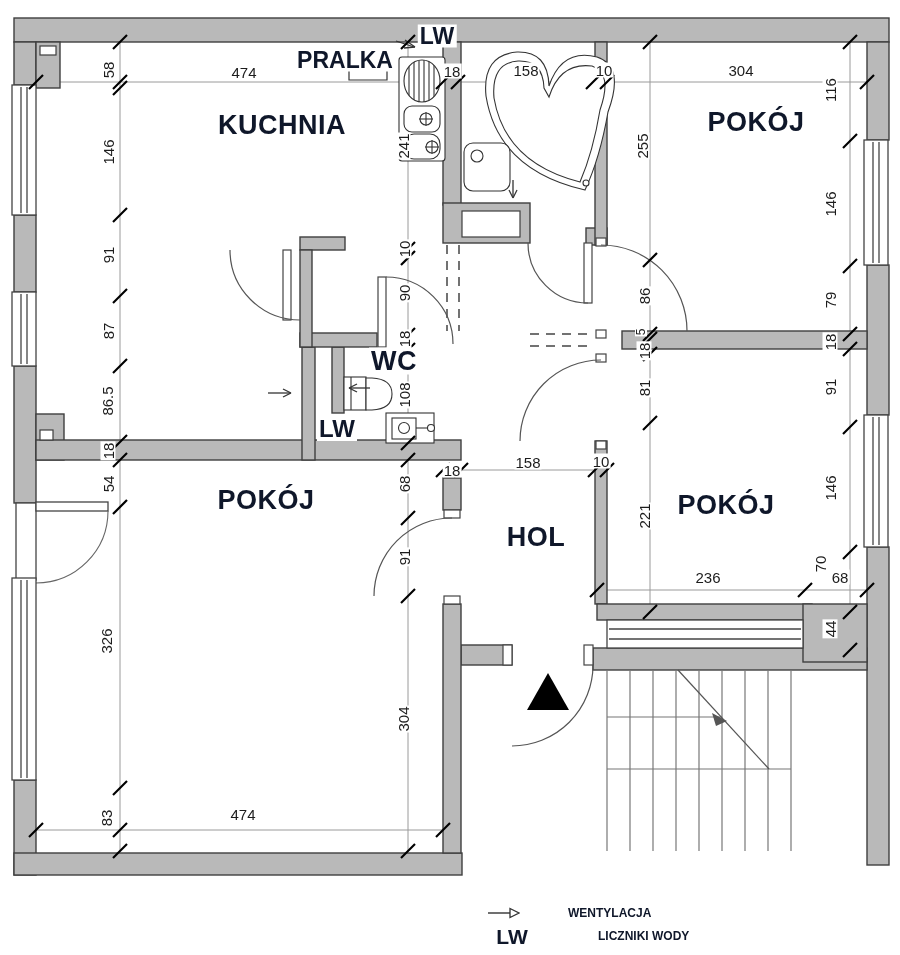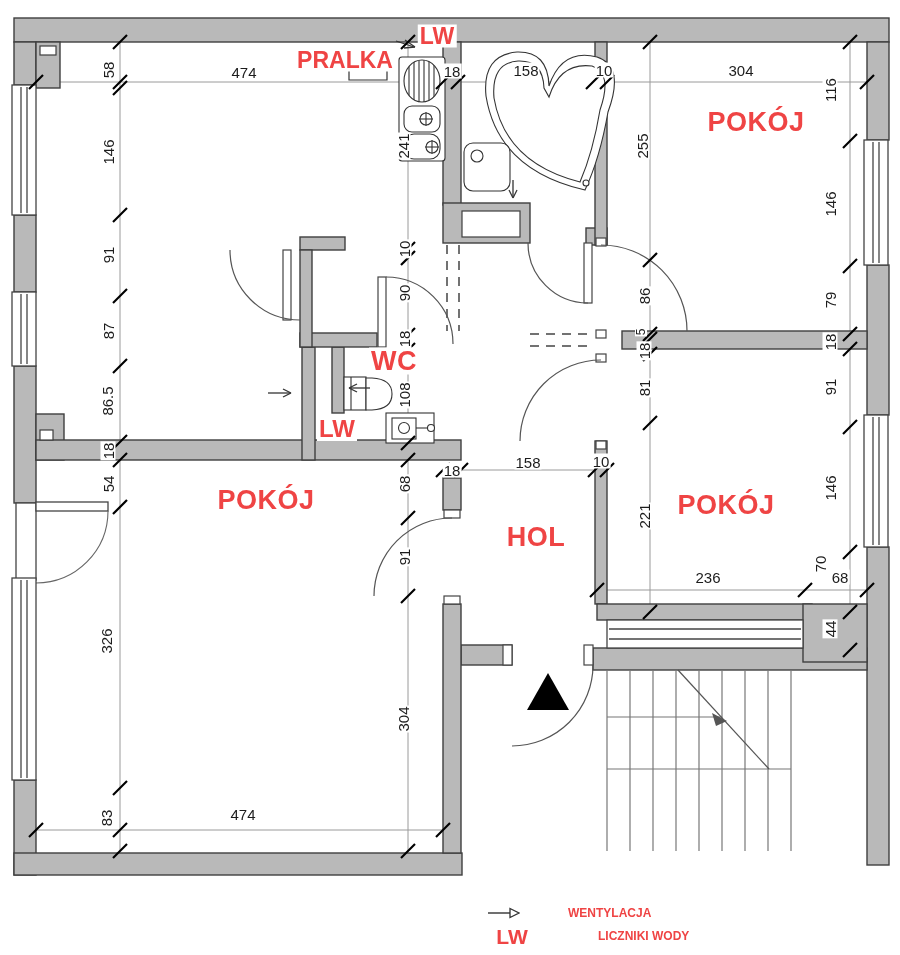--- a/index.html
+++ b/index.html
@@ -1,21 +1,21 @@
 <!DOCTYPE html>
 <html><head>
 <meta charset="utf-8">
 <style>
   html,body{margin:0;padding:0;background:#fff;}
   #stage{position:relative;width:900px;height:955px;background:#fff;overflow:hidden;
          font-family:"Liberation Sans", sans-serif;}
   #plan-svg{position:absolute;left:0;top:0;}
   #labels{position:absolute;left:0;top:0;width:900px;height:955px;}
   .lbl{position:absolute;transform:translate(-50%,-50%);white-space:nowrap;line-height:1;
-       color:#ef4444;background:#fff;padding:0 2px;}
+       color:#0f172a;background:#fff;padding:0 2px;}
   .room{font-size:27px;font-weight:bold;letter-spacing:.5px;}
   .ann{font-size:23px;font-weight:bold;}
   .ann-lw{font-size:24px;font-weight:bold;}
   .dim{font-size:15px;color:#1c1c1c;padding:0 1px;}
   .dim.rot{transform:translate(-50%,-50%) rotate(-90deg);}
   .dim.tiny{font-size:12px;}
   .legend-abbr{font-size:21px;font-weight:bold;}
   .legend-txt{font-size:12px;font-weight:bold;transform:translate(0,-50%);}
 </style>
 </head>
@@ -305,20 +305,21 @@
         <use href="#tk" x="805" y="590"></use>
         <use href="#tk" x="867" y="590"></use>
     <use href="#tk" x="36" y="830"></use>
         <use href="#tk" x="120" y="830"></use>
         <use href="#tk" x="443" y="830"></use>
   </g>
 </svg>
 
 <div id="labels">
 
+  <span class="lbl room" style="left:282px;top:125px">KUCHNIA</span>
   <span class="lbl room" style="left:756px;top:122px">POKÓJ</span>
   <span class="lbl room" style="left:394px;top:361px">WC</span>
   <span class="lbl room" style="left:536px;top:537px">HOL</span>
   <span class="lbl room" style="left:266px;top:500px">POKÓJ</span>
   <span class="lbl room" style="left:726px;top:505px">POKÓJ</span>
 
   <span class="lbl ann" style="left:345px;top:60px">PRALKA</span>
   <span class="lbl ann" style="left:437px;top:36px">LW</span>
   <span class="lbl ann-lw" style="left:337px;top:429px">LW</span>
 

